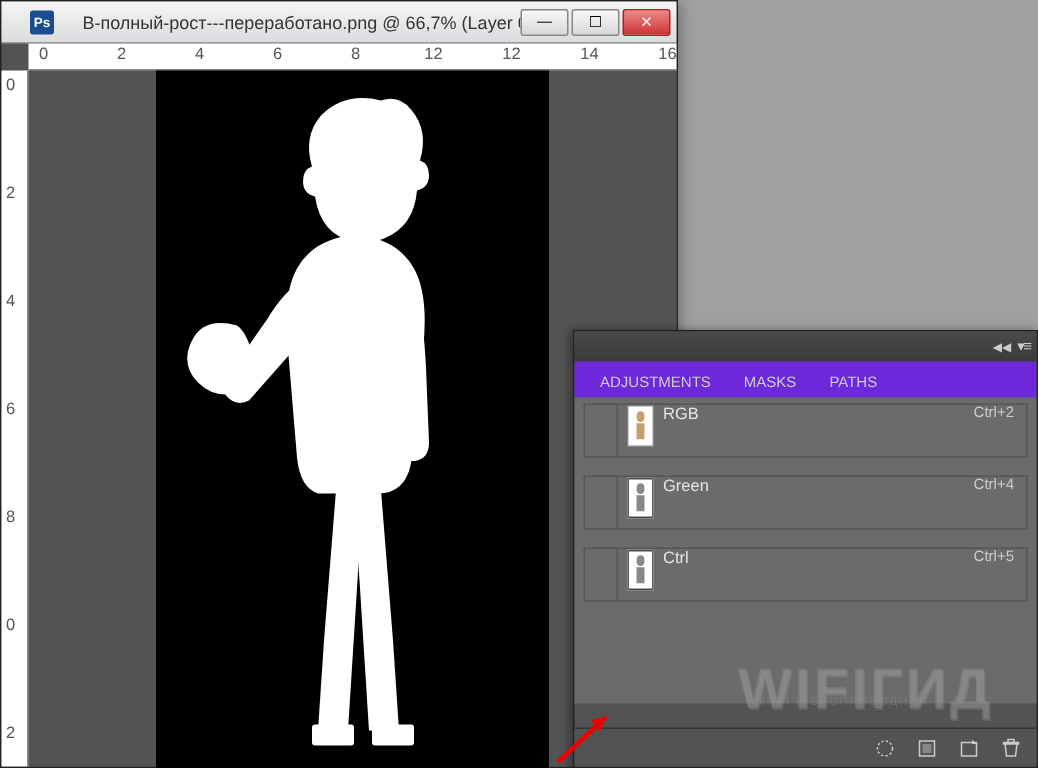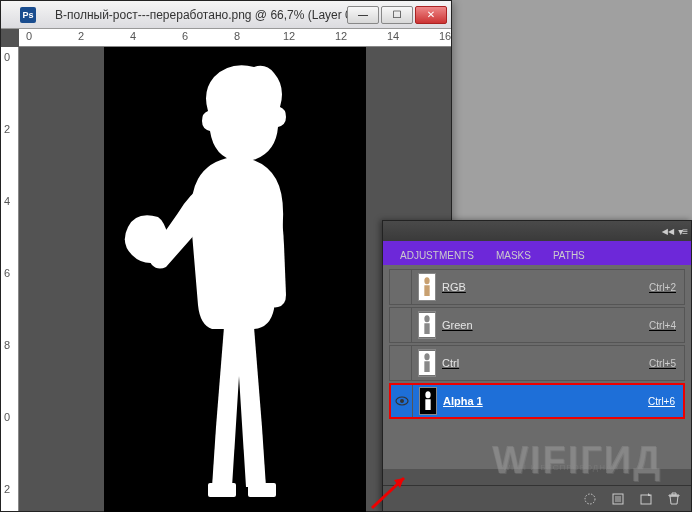--- a/index.html
+++ b/index.html
@@ -19,21 +19,21 @@
 .canvas{width:262px;height:466px;background:#000;margin-top:0;position:relative;overflow:hidden;}
 .silhouette{position:absolute;inset:0;}
 .panel{position:absolute;right:0;top:220px;width:310px;height:292px;background:#535353;border:1px solid #222;box-shadow:-2px 0 6px rgba(0,0,0,0.4);}
 .panel-header{height:20px;background:linear-gradient(#4a4a4a,#3a3a3a);display:flex;align-items:center;justify-content:flex-end;padding:0 4px;}
 .panel-header .chev{color:#ccc;font-size:8px;margin-right:4px;}
 .panel-header .menu-icon{color:#ccc;font-size:10px;letter-spacing:-1px;}
 .tabs{height:24px;background:#6d28d9;display:flex;align-items:flex-end;padding-left:6px;gap:0;}
 .tab{padding:4px 10px;color:#ccc;font-size:10px;border:1px solid transparent;border-bottom:none;cursor:pointer;}
 .tab.active{background:#6b6b6b;border-color:#333;border-radius:2px 2px 0 0;color:#eee;}
 .channel-list{background:#6b6b6b;padding:4px 6px;height:204px;}
-.channel-row{height:36px;display:flex;align-items:center;margin-bottom:2px;border:1px solid #555;background:#6b6b6b;text-decoration:underline;}
+.channel-row{height:36px;display:flex;align-items:flex-start;margin-bottom:12px;border:1px solid #555;background:#6b6b6b;}
 .channel-row.selected{background:#1e6fd8;border:2px solid #e00;color:#fff;}
 .eye-col{width:22px;height:100%;display:flex;align-items:center;justify-content:center;border-right:1px solid #555;}
 .thumb{width:18px;height:28px;margin:0 6px;background:#000;border:1px solid #888;position:relative;overflow:hidden;}
 .thumb.rgb{background:#fff;}
 .thumb svg{width:100%;height:100%;}
 .ch-name{flex:1;color:#e5e5e5;font-size:11px;}
 .channel-row.selected .ch-name{color:#fff;font-weight:bold;}
 .ch-shortcut{color:#ccc;font-size:10px;margin-right:8px;}
 .channel-row.selected .ch-shortcut{color:#fff;}
 .panel-footer{position:absolute;bottom:0;left:0;right:0;height:26px;background:#535353;border-top:1px solid #333;display:flex;align-items:center;justify-content:flex-end;gap:10px;padding-right:8px;}
@@ -126,34 +126,20 @@
     </div>
     <div class="channel-row">
       <div class="eye-col"></div>
       <div class="thumb"><svg viewBox="0 0 18 28">
             <rect width="18" height="28" fill="#fff"></rect>
             <path d="M9 3q-3 0-3 4t3 4 3-4-3-4zM6 12h6v12h-6z" fill="#888"></path>
           </svg></div>
       <div class="ch-name">Ctrl</div>
       <div class="ch-shortcut">Ctrl+5</div>
     </div>
-    <div class="channel-row selected">
-      <div class="eye-col">
-        <svg class="eye-icon-svg" viewBox="0 0 14 10">
-            <ellipse cx="7" cy="5" rx="6" ry="4" fill="none" stroke="#333" stroke-width="1.2"></ellipse>
-            <circle cx="7" cy="5" r="2" fill="#333"></circle>
-          </svg>
-      </div>
-      <div class="thumb"><svg viewBox="0 0 18 28">
-            <rect width="18" height="28" fill="#000"></rect>
-            <path d="M9 3q-3 0-3 4t3 4 3-4-3-4zM6 12h6v12h-6z" fill="#fff"></path>
-          </svg></div>
-      <div class="ch-name">Alpha 1</div>
-      <div class="ch-shortcut">Ctrl+6</div>
-    </div>
   </div>
   <div class="panel-footer">
     <div class="footer-icon">
         <svg width="14" height="14" viewBox="0 0 14 14">
           <circle cx="7" cy="7" r="5" fill="none" stroke="#ccc" stroke-dasharray="1.5 1.5"></circle>
         </svg>
       </div>
     <div class="footer-icon">
         <svg width="14" height="14" viewBox="0 0 14 14">
           <rect x="2" y="2" width="10" height="10" fill="none" stroke="#ccc"></rect>

